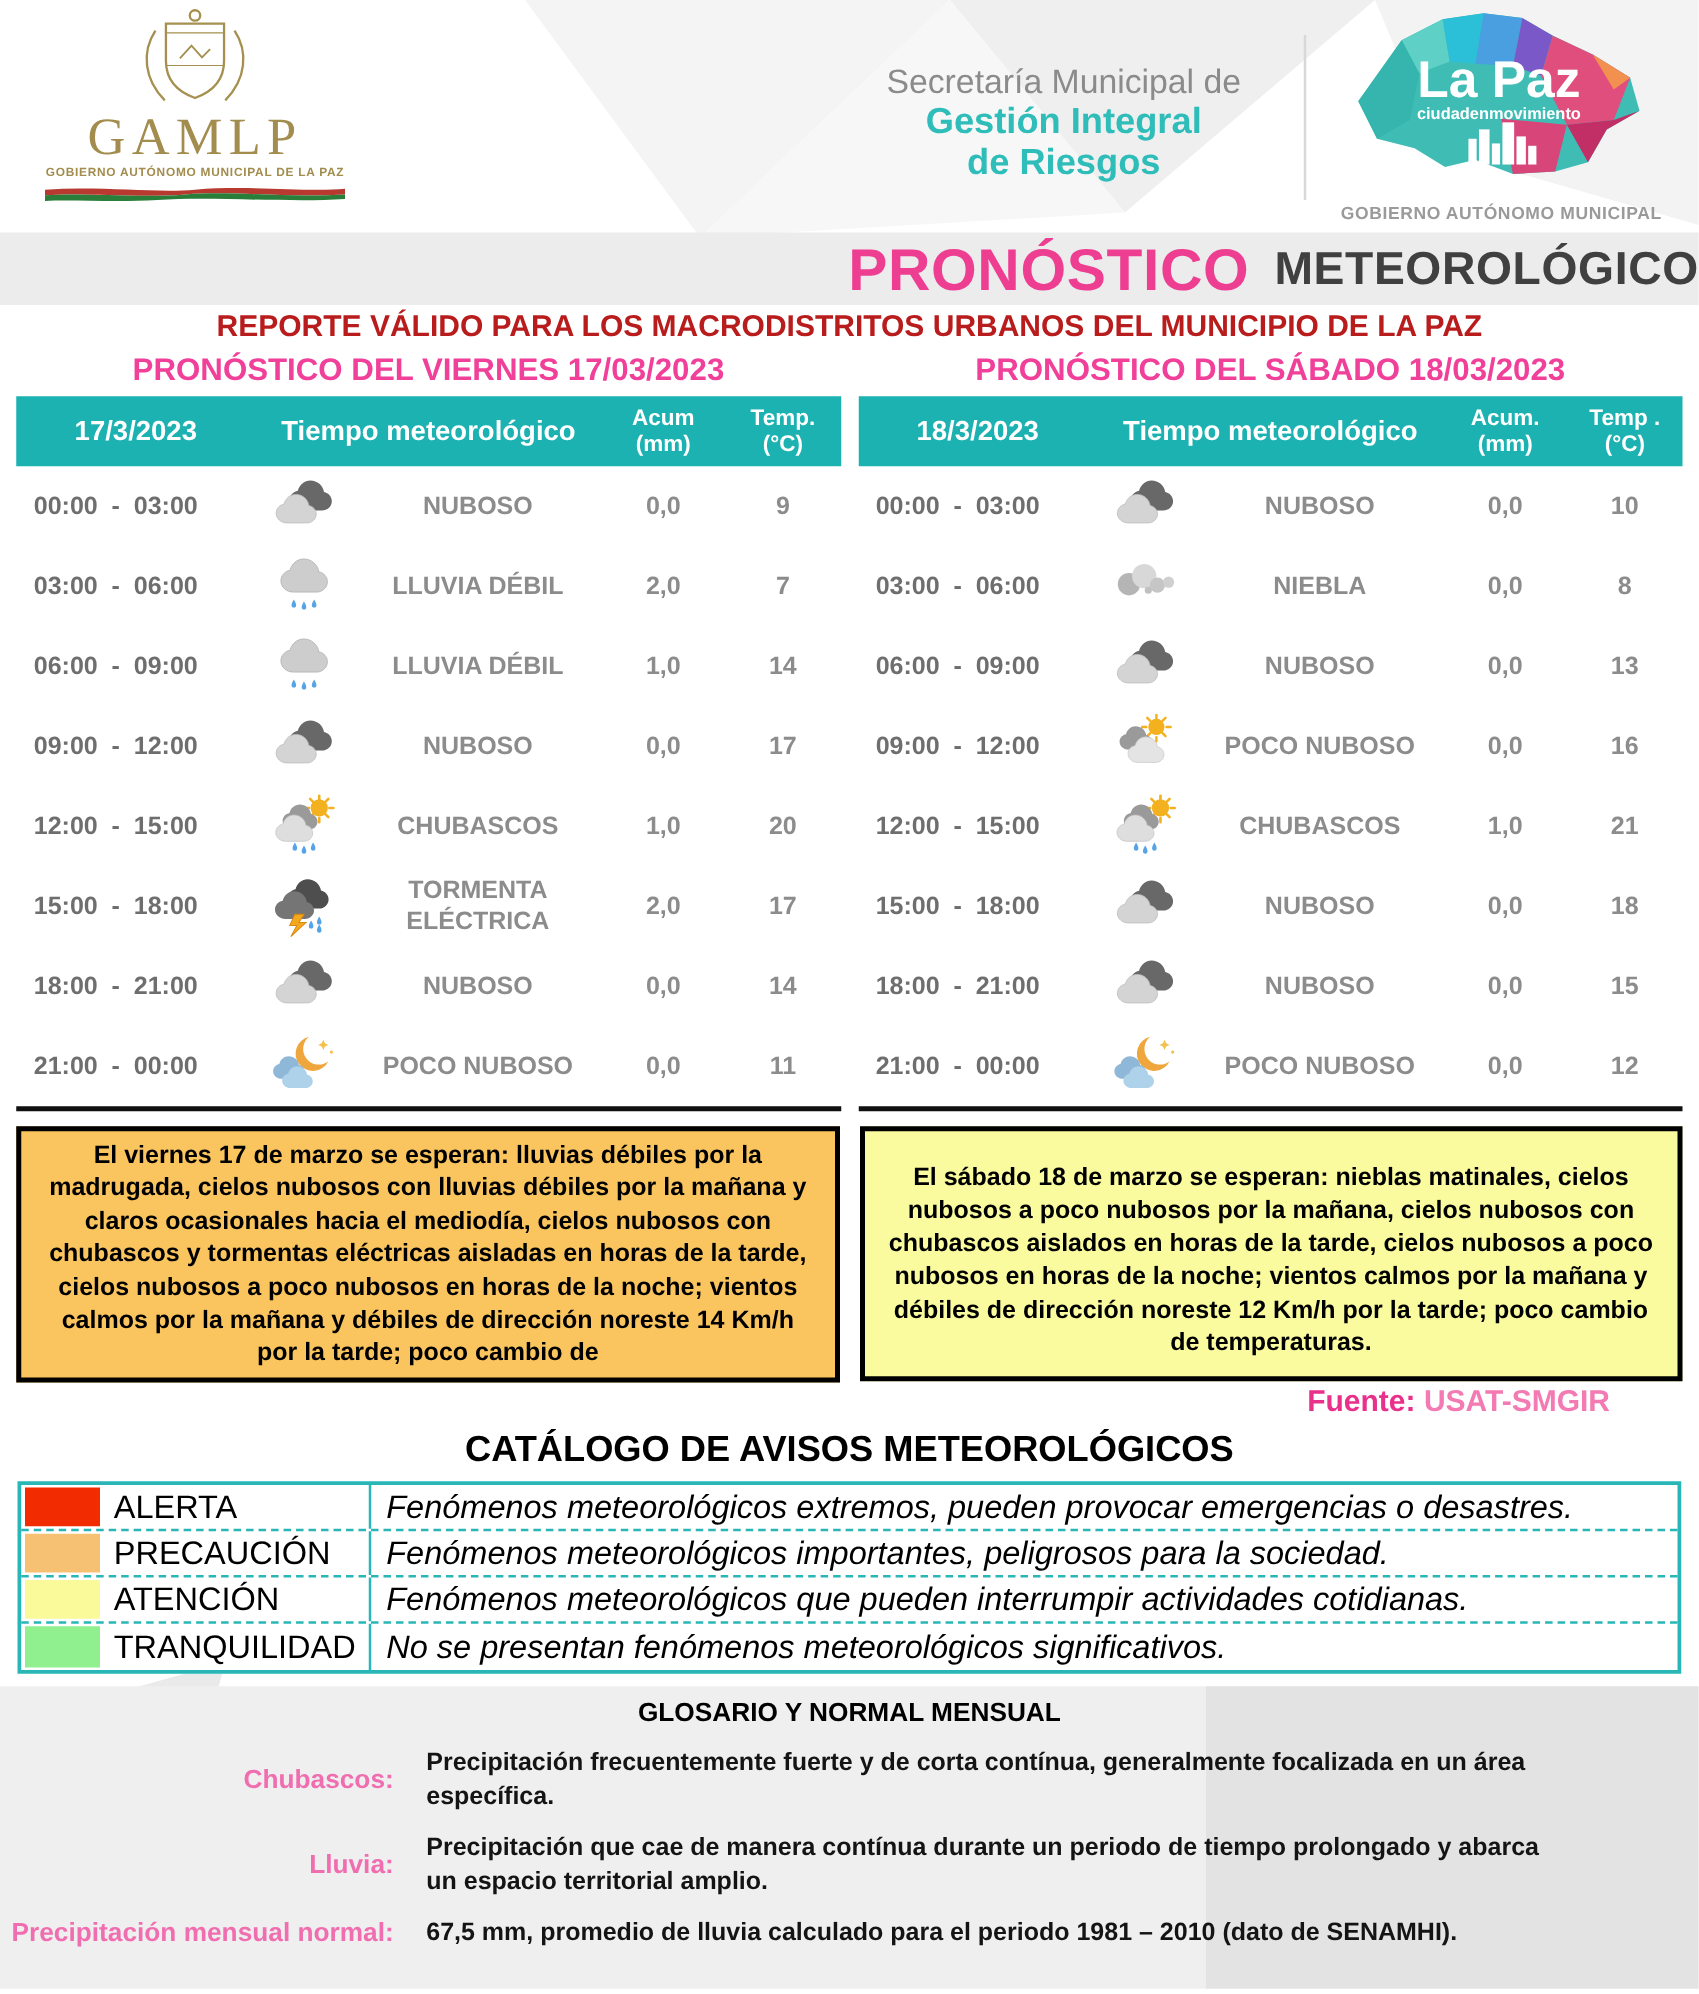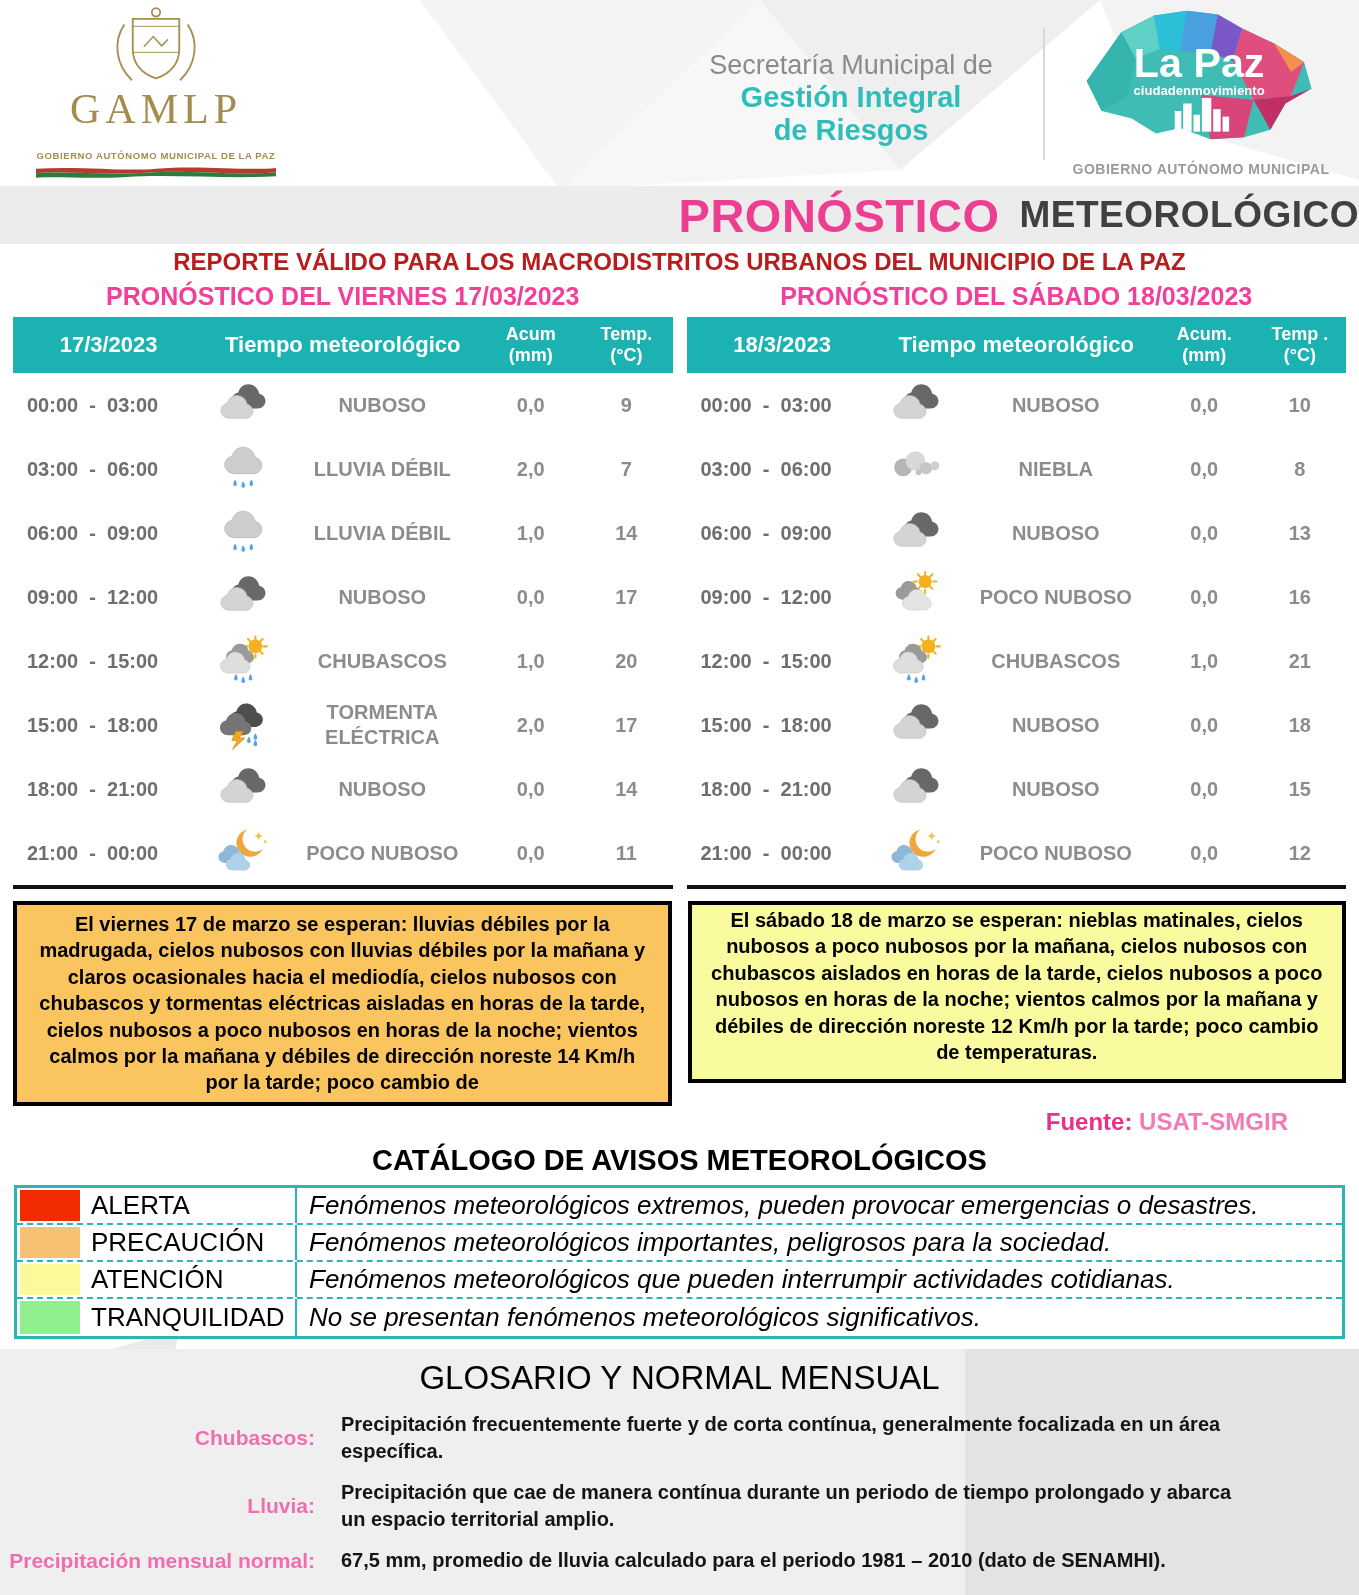--- a/index.html
+++ b/index.html
@@ -5,21 +5,21 @@
   * { margin:0; padding:0; box-sizing:border-box; }
   body { background:#ffffff; font-family:"Liberation Sans", sans-serif; }
   .page { width:1359px; height:1595px; position:relative; background:#fff; overflow:hidden; }
   .bg-tex { position:absolute; inset:0; z-index:0; pointer-events:none; }
   .page > *:not(.bg-tex) { position:relative; z-index:1; }
 
   
   .top { height:186px; position:relative; }
   .gamlp { position:absolute; left:26px; top:4px; width:260px; text-align:center; }
   .gamlp-acronym { font-family:"Liberation Serif", serif; font-size:42px; color:#a28c4e; letter-spacing:5px; line-height:1; }
-  .gamlp-sub { font-size:9.5px; color:#a28c4e; letter-spacing:0.6px; margin-top:20px; font-weight:bold; }
+  .gamlp-sub { font-size:9.5px; color:#a28c4e; letter-spacing:0.6px; margin-top:2px; font-weight:bold; }
   .gamlp-ribbon { margin-top:4px; }
   .secretaria { position:absolute; left:676px; top:50px; width:350px; text-align:center; line-height:1.15; }
   .sec-l1 { color:#8b8b8b; font-size:27px; }
   .sec-l2 { color:#2fbdb9; font-size:29px; font-weight:bold; }
   .sec-l3 { color:#2fbdb9; font-size:29px; font-weight:bold; }
   .v-divider { position:absolute; left:1043px; top:28px; height:132px; width:2px; background:#d8d8d8; }
   .lapaz { position:absolute; left:1056px; top:6px; width:290px; text-align:center; }
   .lapaz-sub { font-size:14px; font-weight:bold; color:#9a9a9a; letter-spacing:0.5px; margin-top:1px; }
 
   
@@ -40,38 +40,38 @@
   .c-time { font-weight:bold; color:#6e6e6e; font-size:20px; white-space:pre; padding-left:14px; }
   .c-icon { display:flex; justify-content:center; align-items:center; }
   .c-icon svg { width:52px; height:52px; }
   .c-cond { text-align:center; font-weight:bold; color:#8c8c8c; font-size:20px; line-height:1.25; padding:0 4px; }
   .c-acum, .c-temp { text-align:center; font-weight:bold; color:#8c8c8c; font-size:20px; }
 
   
   .summaries { display:flex; gap:16px; padding:12px 13px 0; align-items:flex-start; }
   .box { flex:1; border:4px solid #000; font-weight:bold; font-size:20px; text-align:center; padding:6px 14px; line-height:1.32; color:#000; }
   .box-orange { background:#fac55e; }
-  .box-yellow { background:#fafa9e; padding-top:2px; padding-bottom:14px;text-align:center; }
+  .box-yellow { background:#fafa9e; padding-top:24px; padding-bottom:14px;text-align:center; }
 
   .fuente { text-align:right; padding-right:71px; font-size:24px; font-weight:bold; margin-top:2px; }
   .f-label { color:#e9308a; }
   .f-value { color:#f37ab3; }
 
   
   .catalog-title { text-align:center; font-size:29px; font-weight:800; color:#000; margin:8px 0 8px; }
   .catalog { margin:0 14px; border:3px solid #29b6b6; background:#fff; }
   .cat-row { display:grid; grid-template-columns:66px 214px 1fr; align-items:stretch; min-height:37px; border-bottom:2px dashed #29b6b6; }
   .cat-row:last-child { border-bottom:none; }
   .cat-swatch { margin:2px 3px; }
   .cat-label { font-size:26px; color:#000; padding:2px 4px 2px 8px; display:flex; align-items:center; border-right:2px solid #29b6b6; }
   .cat-desc { font-style:italic; font-size:26px; color:#000; padding:2px 12px; display:flex; align-items:center; }
 
   
   .glossary { margin-top:10px; background:linear-gradient(90deg,#efefef 71%,#e3e3e3 71%); padding:8px 0 16px; }
-  .gl-title { text-align:center; font-size:33px; font-weight:400; color:#000; margin:2px 0 12px; }
+  .gl-title { text-align:center; font-size:21px; font-weight:700; color:#000; margin:2px 0 12px; }
   .gl-row { display:grid; grid-template-columns:315px 1fr; column-gap:26px; align-items:center; margin:14px 0; }
   .gl-term { text-align:right; color:#f06eb0; font-weight:bold; font-size:21px; line-height:1.35; }
   .gl-def { font-weight:bold; font-size:20px; color:#141414; line-height:1.35; max-width:920px; }
 </style>
 </head>
 <body>
 
 <div class="page">
 
   <svg class="bg-tex" viewBox="0 0 1359 1595">

